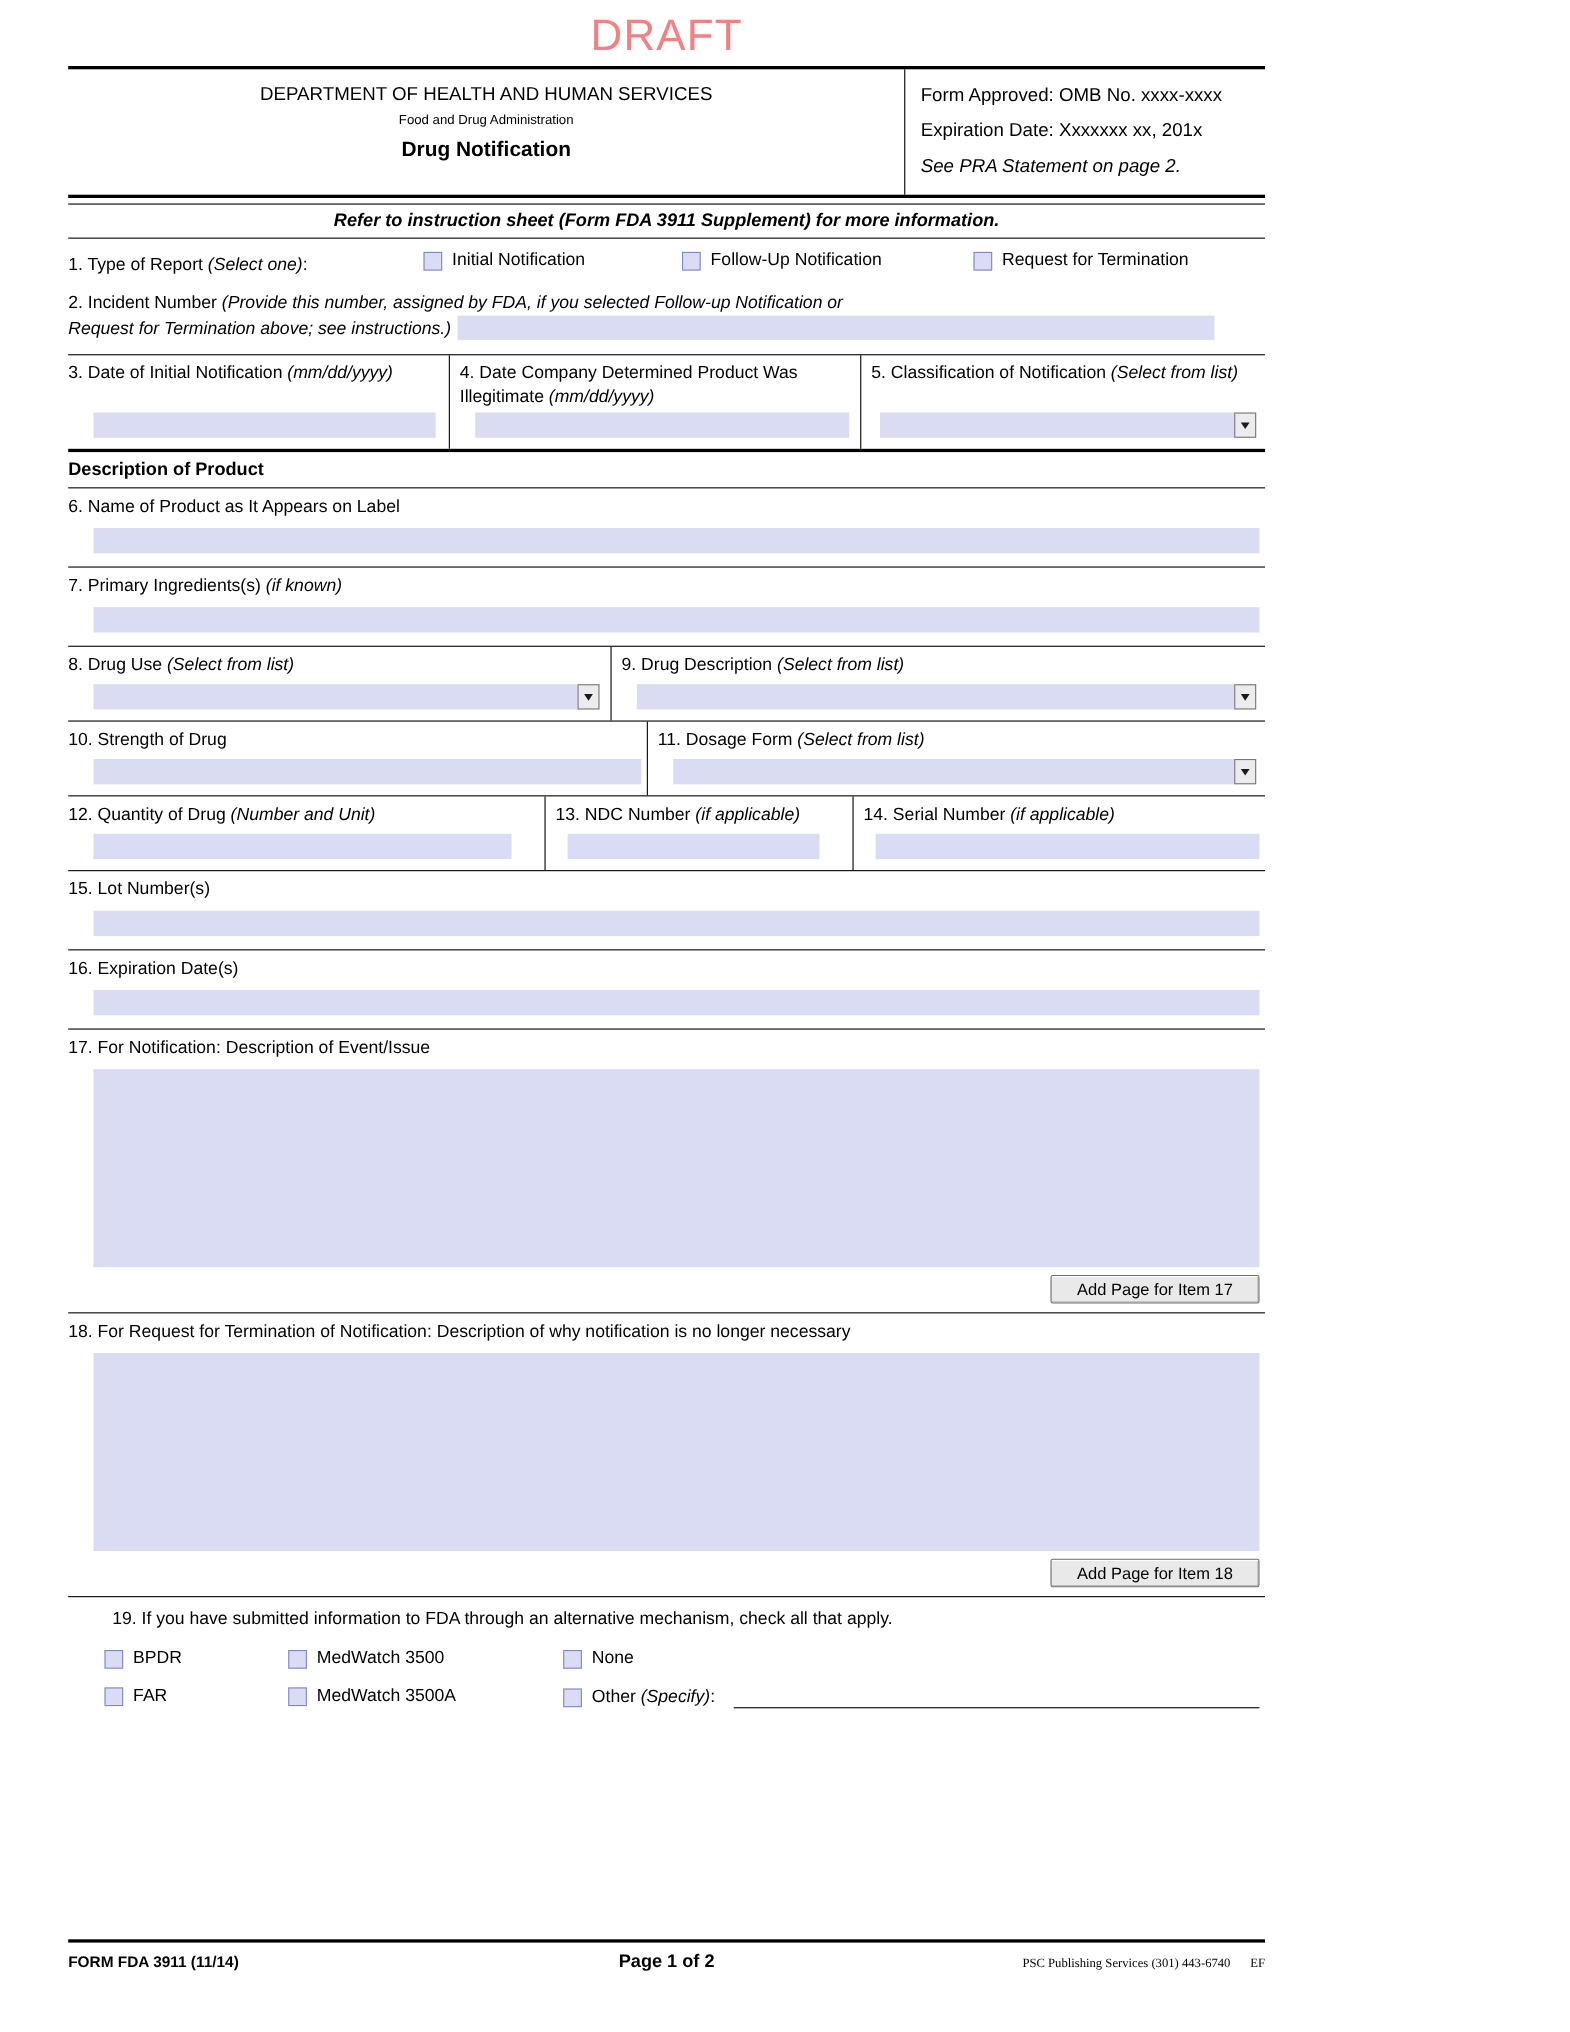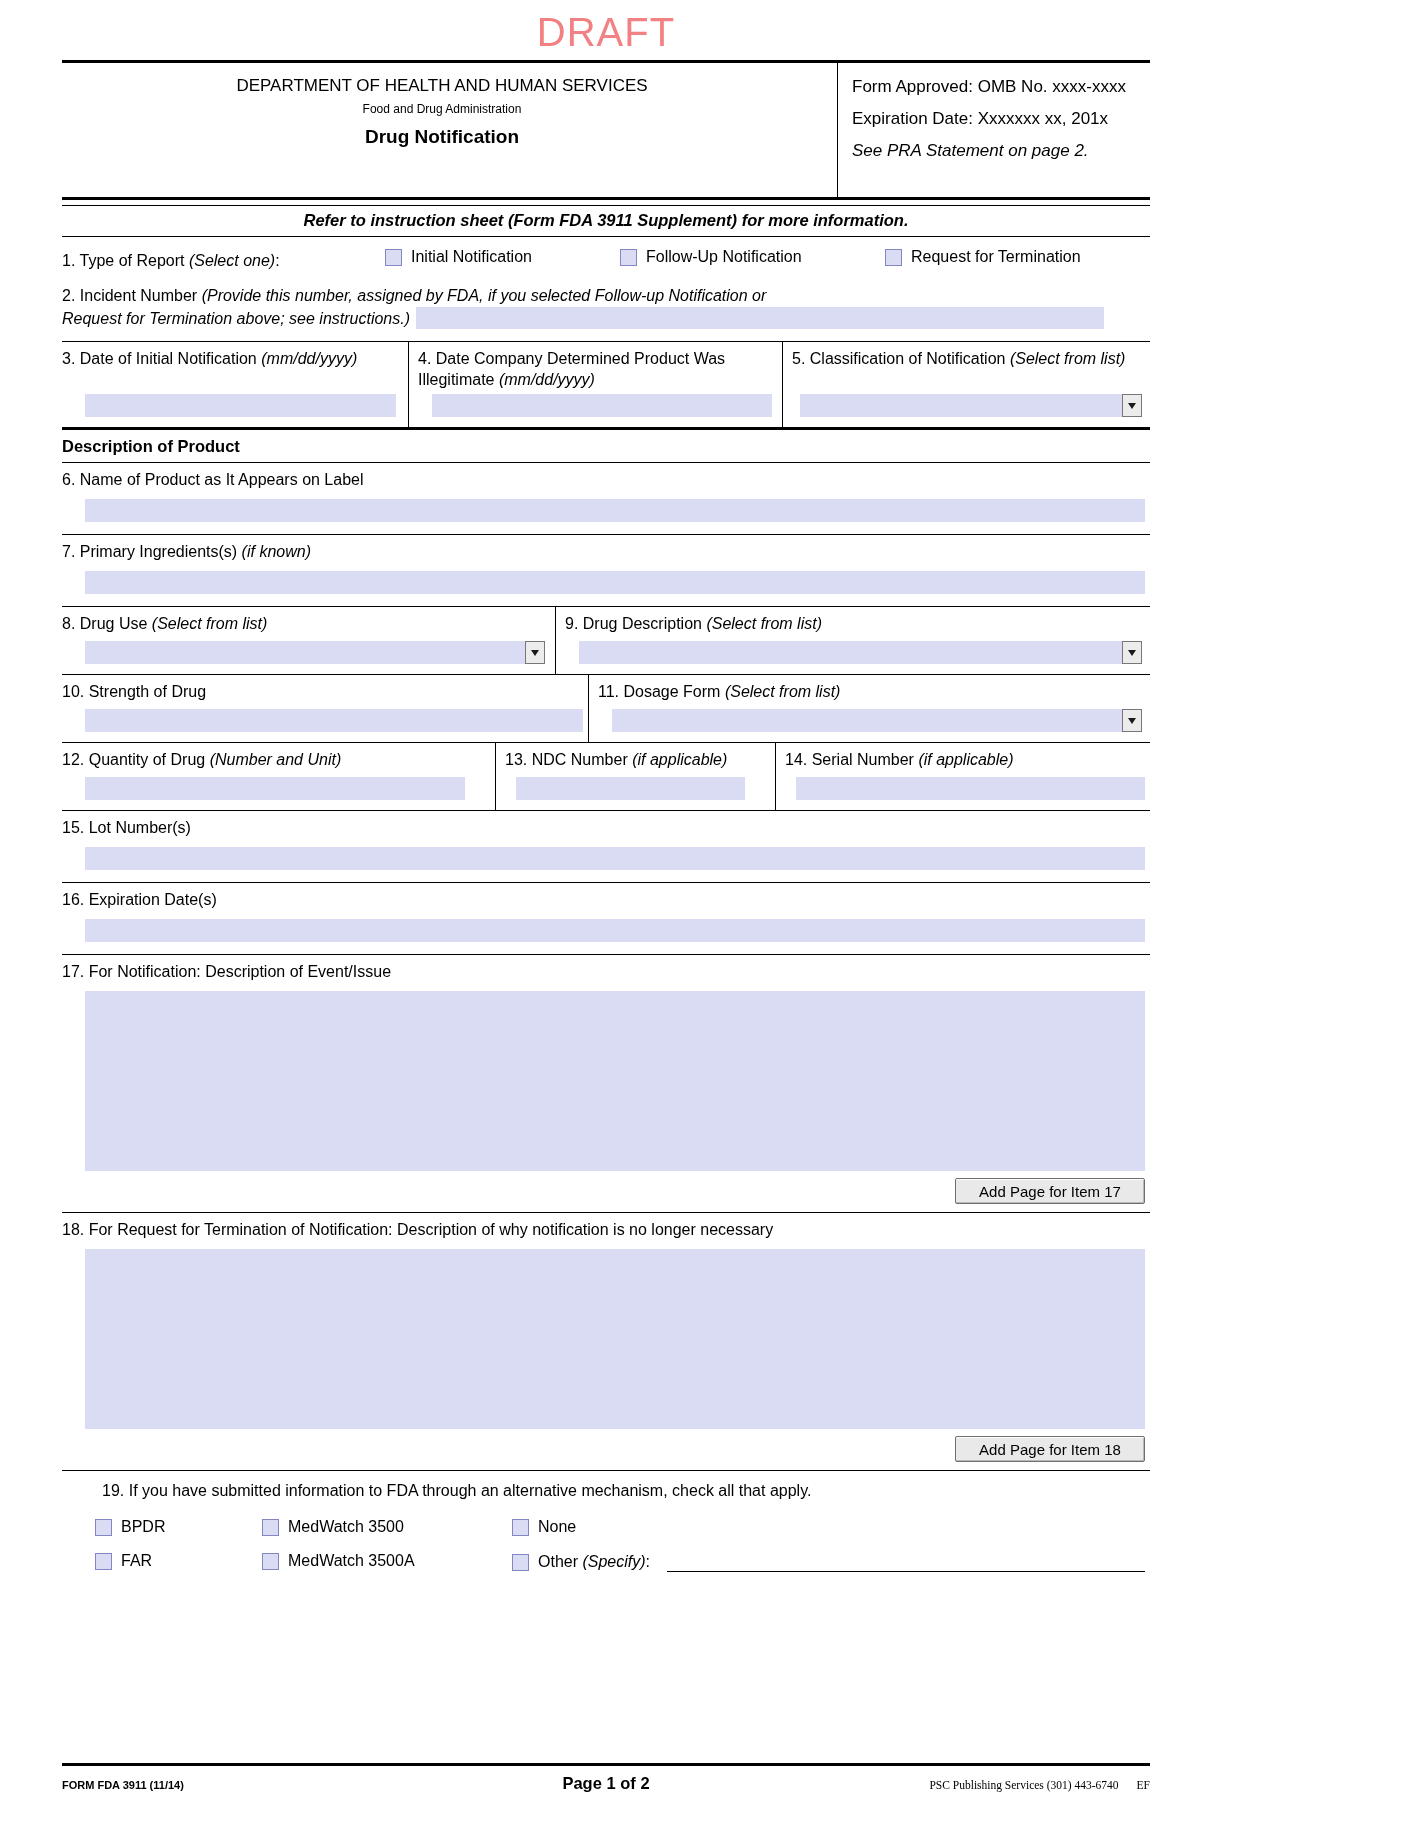--- a/index.html
+++ b/index.html
@@ -28,21 +28,21 @@
     color: var(--draft-watermark);
     letter-spacing: 1px;
   }
 
   
   .hdr { display: flex; border-top: 3px solid #000; border-bottom: 3px solid #000; }
   .hdr-left { width: 760px; text-align: center; padding: 13px 0 11px; }
   .hdr-dept { font-size: 17px; }
   .hdr-agency { font-size: 12px; margin-top: 6px; }
   .hdr-title { font-size: 19px; font-weight: bold; margin-top: 10px; }
-  .hdr-right { flex: 1; border-left: 1.5px solid #000; padding: 14px 6px 24px 14px; font-size: 17px; margin-left: 15px; }
+  .hdr-right { flex: 1; border-left: 1.5px solid #000; padding: 14px 6px 4px 14px; font-size: 17px; }
   .hdr-right .appr { margin-bottom: 12px; }
 
   .it { font-style: italic; }
 
   .instruction {
     margin-top: 5px;
     border-top: 1.5px solid #000;
     border-bottom: 1.5px solid #000;
     text-align: center;
     font-weight: bold;
@@ -141,21 +141,21 @@
   .cbg19 { position: absolute; top: 4px; display: flex; align-items: center; gap: 9px; }
   .other-line { flex: 1; align-self: flex-end; height: 20px; border-bottom: 1.5px solid #000; margin-left: 8px; }
 
   
   .footer {
     position: absolute; left: 62px; bottom: 13px; width: 1088px;
     border-top: 3px solid #000;
     padding-top: 8px;
     display: flex; align-items: baseline;
   }
-  .footer-left { width: 360px; font-weight: bold; font-size: 11px; }
+  .footer-left { width: 360px; font-weight: bold; font-size: 14px; }
   .footer-center { flex: 1; text-align: center; font-weight: bold; font-size: 16.5px; }
   .footer-right { width: 360px; text-align: right; font-family: "Liberation Serif", serif; font-size: 11.5px; }
   .footer-right .ef { margin-left: 18px; }
 </style>
 </head>
 <body>
 
 <div class="page">
   <div class="content">
 

